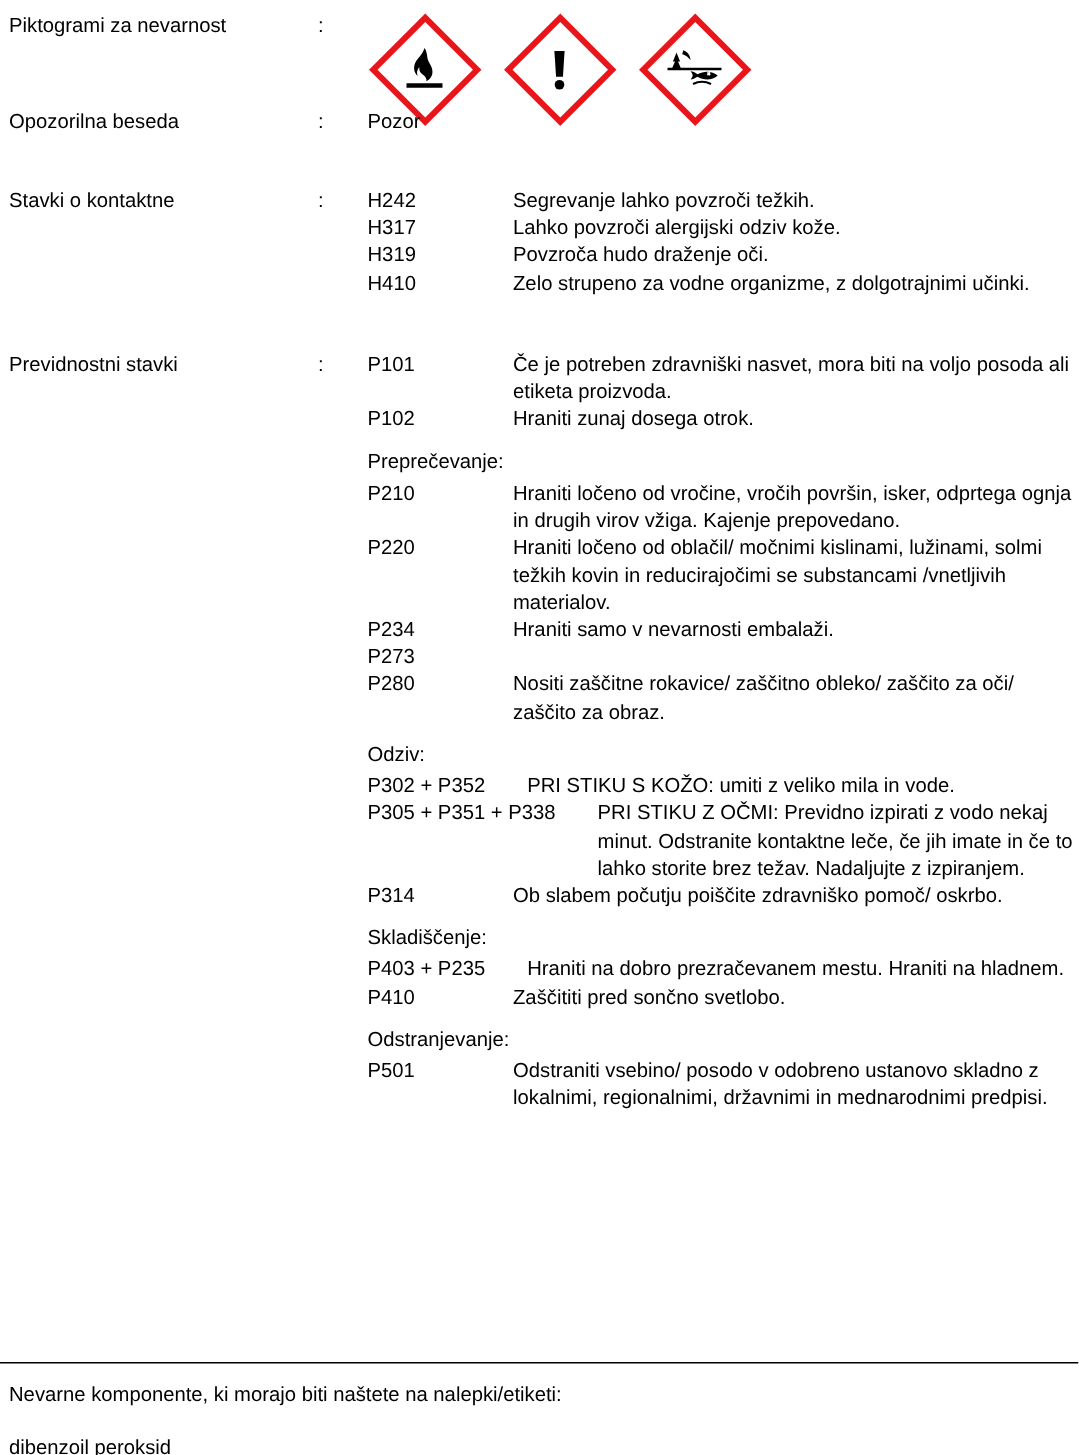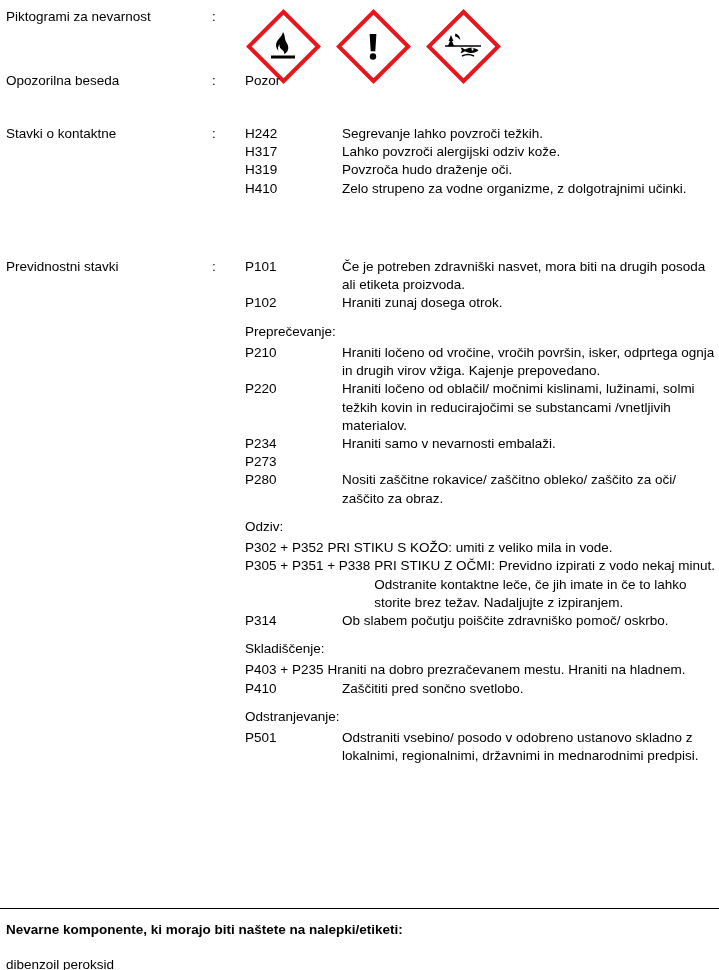--- a/index.html
+++ b/index.html
@@ -94,49 +94,49 @@
     margin-bottom: 0px;
   }
   .code {
     width: 97px;
     flex: 0 0 97px;
     box-sizing: border-box;
   }
   .code.wide {
     width: auto;
     flex: 0 0 auto;
-    padding-right: 4px;
+    padding-right: 28px;
     white-space: nowrap;
   }
   .text {
     flex: 1 1 auto;
   }
   .sub-head {
     font-weight: normal;
     margin-top: 10px;
     margin-bottom: 3px;
   }
 
   
   .sec { position: absolute; left: 0; width: 719px; }
   #sec-pictograms { top: 6px; }
   #sec-signal { top: 72px; }
   #sec-hazard { top: 125px; }
-  #sec-precaution { top: 258px; }
+  #sec-precaution { top: 234px; }
 
   .hr {
     position: absolute;
     left: 0;
     top: 908px;
     width: 719px;
     height: 1px;
     background: #000000;
   }
   #sec-components { top: 922px; }
-  .bold { font-weight: bold; }
+  .bold { font-weight: normal; }
   .comp-name { margin-top: 20px; padding-left: 6px; }
   .comp-head { padding-left: 6px; }
 </style>
 </head>
 <body>
 
 <div class="page">
 
   <div class="sec" id="sec-pictograms">
     <div class="row pictogram-row">
@@ -219,21 +219,21 @@
   </div>
 
   <div class="sec" id="sec-precaution">
     <div class="row">
       <div class="label-col">Previdnostni stavki</div>
       <div class="colon-col">:</div>
       <div class="value-col">
 
         <div class="code-line">
           <div class="code">P101</div>
-          <div class="text">Če je potreben zdravniški nasvet, mora biti na drugih posoda ali etiketa proizvoda.</div>
+          <div class="text">Če je potreben zdravniški nasvet, mora biti na voljo posoda ali etiketa proizvoda.</div>
         </div>
         <div class="code-line">
           <div class="code">P102</div>
           <div class="text">Hraniti zunaj dosega otrok.</div>
         </div>
 
         <div class="sub-head">Preprečevanje:</div>
         <div class="code-line">
           <div class="code">P210</div>
           <div class="text">Hraniti ločeno od vročine, vročih površin, isker, odprtega ognja in drugih virov vžiga. Kajenje prepovedano.</div>

